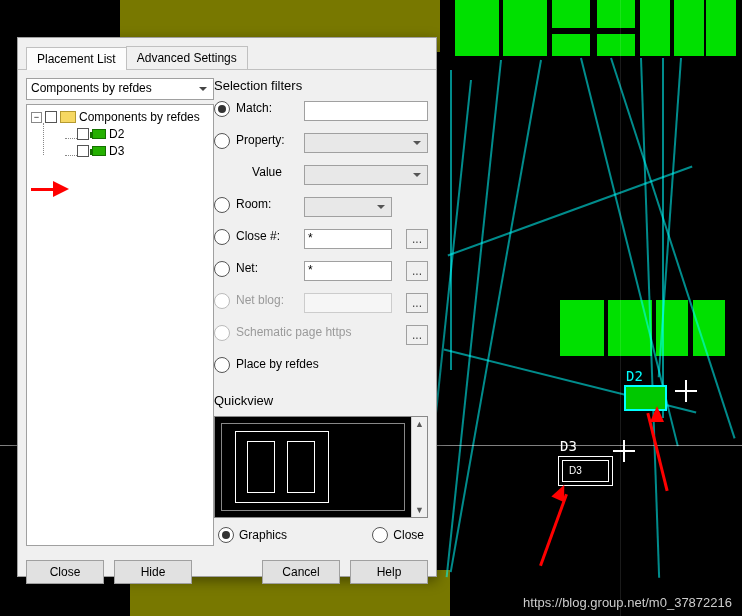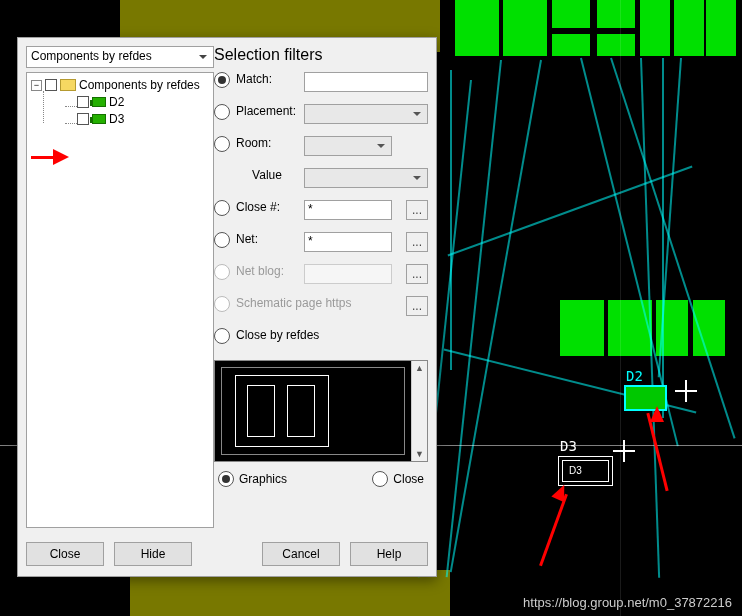--- a/index.html
+++ b/index.html
@@ -34,21 +34,21 @@
   .tree-box { flex: 1; border: 1px solid #a0a0a0; background: #fff; padding: 4px; overflow: auto; min-height: 360px; }
   .tree-row { display: flex; align-items: center; height: 16px; margin-bottom: 1px; }
   .tree-row .sp { display: inline-block; }
   .tree-exp { width: 11px; height: 11px; border: 1px solid #888; display: flex; align-items: center; justify-content: center; font-size: 9px; line-height: 9px; margin-right: 3px; background: #fff; }
   .tree-cb { width: 12px; height: 12px; border: 1px solid #555; background: #fff; margin-right: 3px; }
   .tree-folder { width: 16px; height: 12px; background: #f6d862; border: 1px solid #b59a30; margin-right: 3px; }
   .tree-chip { width: 14px; height: 10px; background: #24b000; border: 1px solid #147000; margin-right: 3px; position: relative; }
   .tree-chip::before { content:""; position:absolute; left:-3px; top:2px; width:2px; height:6px; background:#147000; }
   .tree-label { white-space: nowrap; }
   .tree-vline { position: absolute; border-left: 1px dotted #888; }
-  .group-label { font-size: 16px; margin-bottom: 2px; }
+  .group-label { font-size: 13px; margin-bottom: 2px; }
   .filter-row { display: flex; align-items: flex-start; height: 26px; gap: 6px; }
   .radio { width: 16px; height: 16px; border: 1px solid #555; border-radius: 50%; background: #fff; display: flex; align-items: center; justify-content: center; flex-shrink: 0; }
   .radio.checked::after { content: ""; width: 8px; height: 8px; background: #333; border-radius: 50%; }
   .radio.disabled { border-color: #bbb; }
   .rlabel { width: 62px; flex-shrink: 0; color: #000; }
   .rlabel.disabled { color: #9a9a9a; }
   .txt-input { border: 1px solid #a0a0a0; background: #fff; height: 20px; flex: 1; padding: 1px 3px; }
   .combo-dd { border: 1px solid #a0a0a0; background: #e8e8e8; height: 20px; flex: 1; position: relative; }
   .combo-dd::after { content:""; position:absolute; right:6px; top:7px; border:4px solid transparent; border-top-color:#555; }
   .dots-btn { width: 22px; height: 20px; border: 1px solid #a0a0a0; background: #f0f0f0; display: flex; align-items: center; justify-content: center; color: #444; }
@@ -120,20 +120,24 @@
     <div class="red-head" style="left:650px; top:406px; border-left:7px solid transparent; border-right:7px solid transparent; border-bottom:16px solid #ff0000;"></div>
   </div>
   <div class="red-pointer">
     <div class="red-tail" style="left:552px; top:492px; width:3px; height:76px; transform: rotate(20deg);"></div>
     <div class="red-head" style="left:554px; top:484px; border-left:7px solid transparent; border-right:7px solid transparent; border-bottom:16px solid #ff0000; transform: rotate(24deg);"></div>
   </div>
 </div>
 
 <div class="dlg">
 
+  <div class="tabs">
+    <div class="tab active">Placement List</div>
+    <div class="tab">Advanced Settings</div>
+  </div>
 
   <div class="body">
     <div class="left-col">
       <div class="combo">
         <span>Components by refdes</span>
       </div>
       <div class="tree-box" style="position:relative;">
         <div class="tree-row">
           <span class="tree-exp">−</span>
           <span class="tree-cb"></span>
@@ -167,33 +171,33 @@
       <div class="group-label">Selection filters</div>
 
       <div class="filter-row">
         <span class="radio checked"></span>
         <span class="rlabel">Match:</span>
         <span class="txt-input"></span>
       </div>
 
       <div class="filter-row">
         <span class="radio"></span>
-        <span class="rlabel">Placement:</span>
+        <span class="rlabel">Property:</span>
         <span class="combo-dd"></span>
       </div>
-      <div class="filter-row">
-        <span class="radio"></span>
-        <span class="rlabel">Room:</span>
-        <span class="combo-dd" style="flex:0 0 88px;"></span>
-      </div>
-
       <div class="filter-row">
         <span style="width:16px;"></span>
         <span class="rlabel" style="text-align:center;">Value</span>
         <span class="combo-dd"></span>
+      </div>
+
+      <div class="filter-row">
+        <span class="radio"></span>
+        <span class="rlabel">Room:</span>
+        <span class="combo-dd" style="flex:0 0 88px;"></span>
       </div>
 
       <div class="filter-row">
         <span class="radio"></span>
         <span class="rlabel">Close #:</span>
         <span class="txt-input" style="flex:0 0 88px;">*</span>
         <span style="flex:1"></span>
         <span class="dots-btn">...</span>
       </div>
 
@@ -214,23 +218,24 @@
       </div>
 
       <div class="filter-row">
         <span class="radio disabled"></span>
         <span class="rlabel disabled" style="width:auto; flex:1;">Schematic page https</span>
         <span class="dots-btn">...</span>
       </div>
 
       <div class="filter-row">
         <span class="radio"></span>
-        <span class="rlabel" style="width:auto;">Close by refdes</span>
-      </div>
-
+        <span class="rlabel" style="width:auto;">Place by refdes</span>
+      </div>
+
+      <div class="group-label" style="margin-top:4px;">Quickview</div>
       <div class="qv-box">
         <div class="qv-view">
           <div style="position:absolute; left:6px; top:6px; right:6px; bottom:6px; border:1px solid #888;"></div>
           <div style="position:absolute; left:32px; top:24px; width:28px; height:52px; border:1px solid #fff;"></div>
           <div style="position:absolute; left:72px; top:24px; width:28px; height:52px; border:1px solid #fff;"></div>
           <div style="position:absolute; left:20px; top:14px; width:94px; height:72px; border:1px solid #fff;"></div>
         </div>
         <div class="qv-scroll">
           <span class="arr">▲</span>
           <span class="arr">▼</span>

